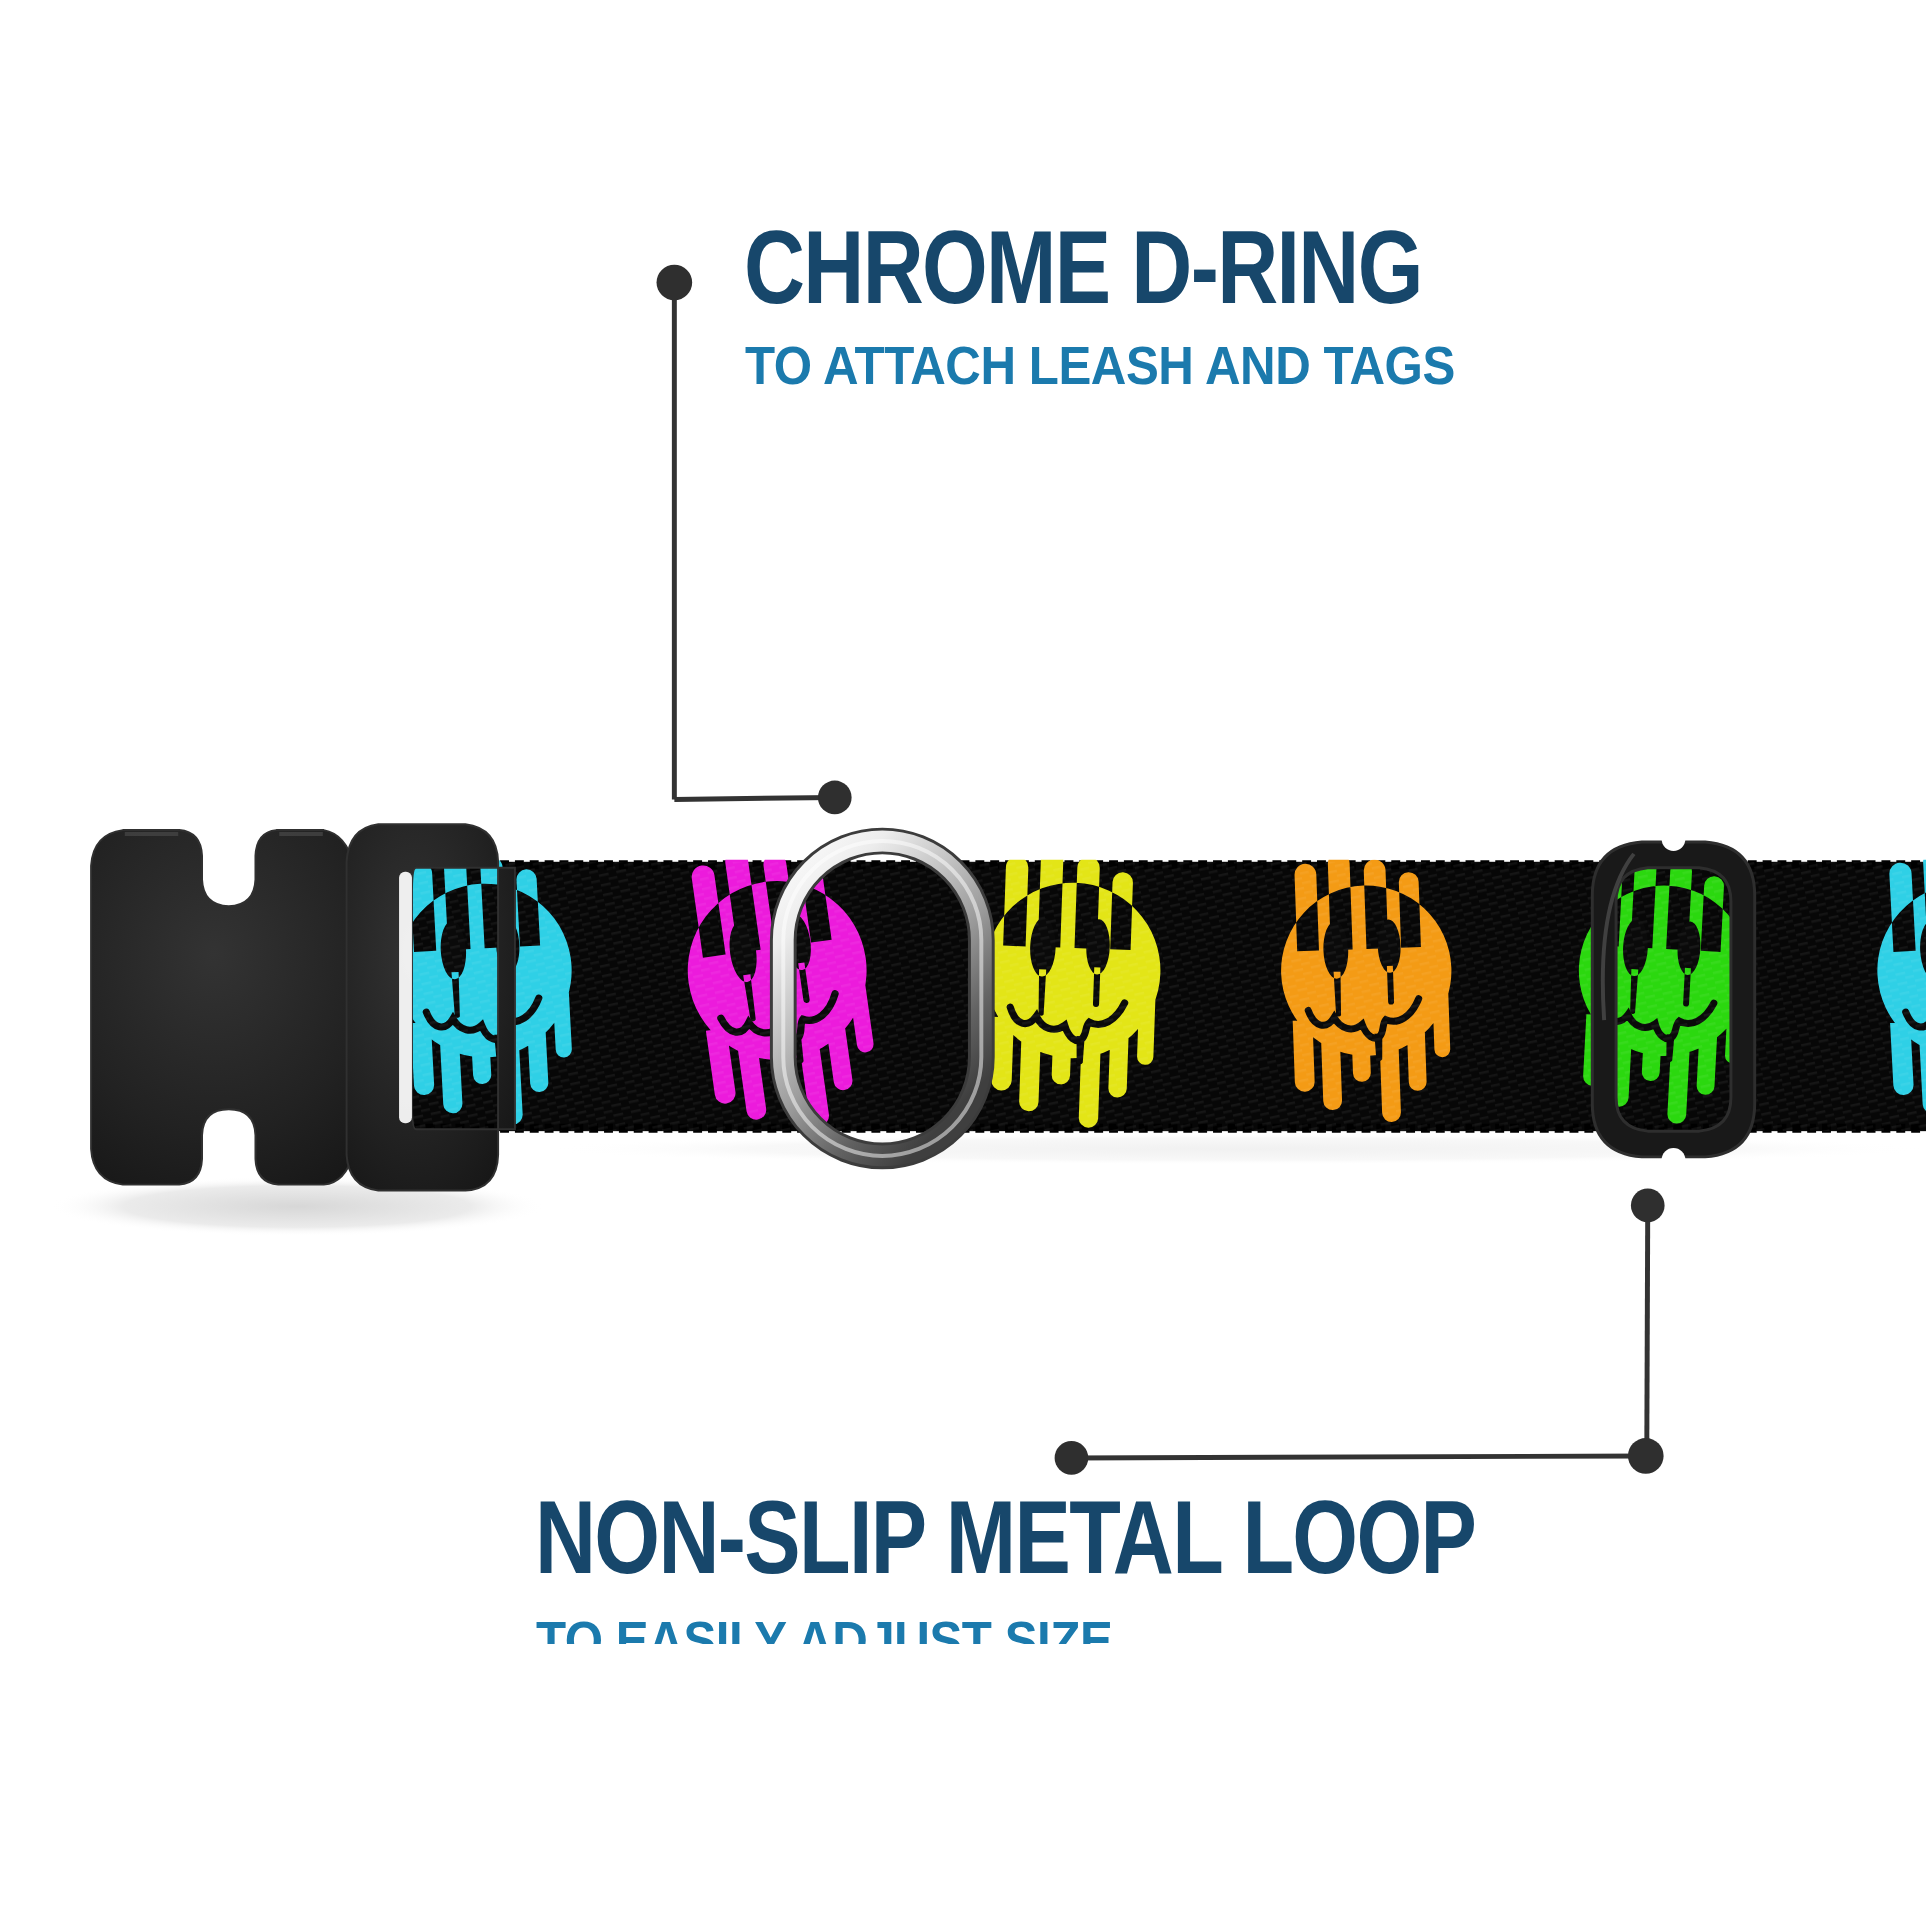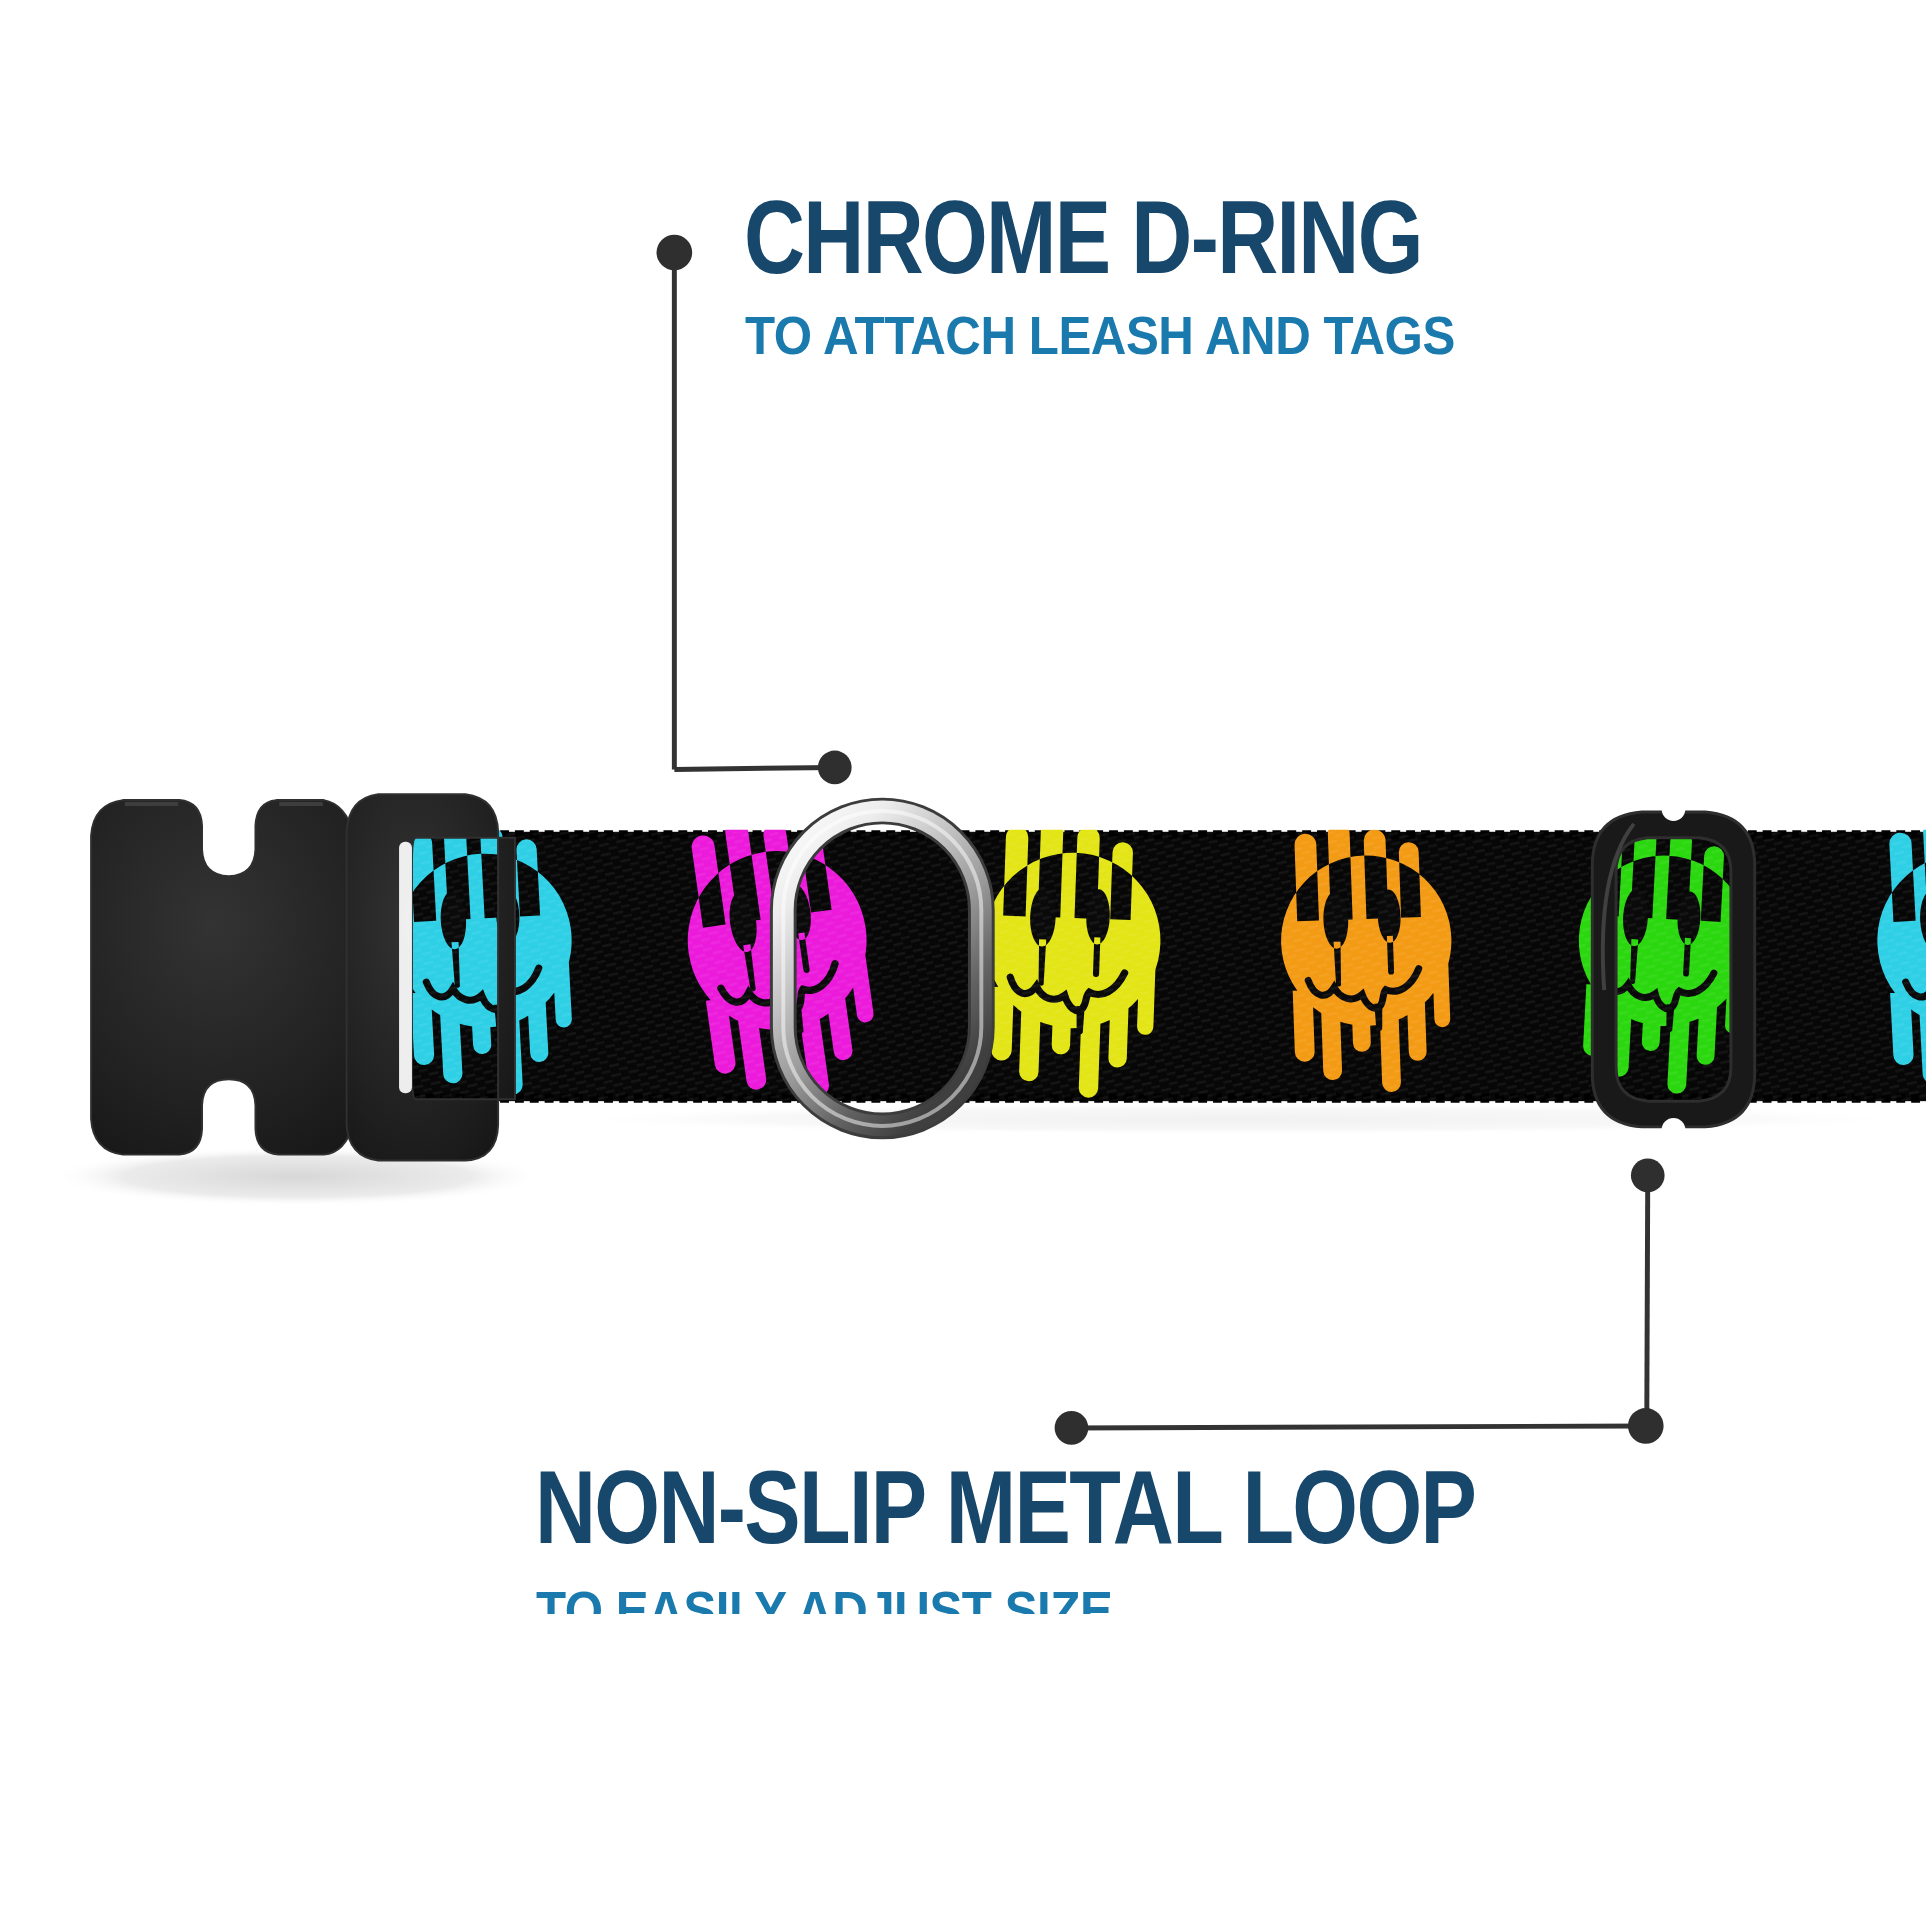--- a/index.html
+++ b/index.html
@@ -1,17 +1,17 @@
 <!DOCTYPE html>
 <html style="--heading: #17476B; --subheading: #1B7AAD;"><head>
 <meta charset="utf-8">
 <style>
   html,body{margin:0;padding:0;background:#fff;}
   .stage{position:relative;width:1927px;height:1614px;background:#fff;overflow:hidden;
-         font-family:"Liberation Sans","DejaVu Sans",sans-serif;}
+         font-family:"Liberation Sans","DejaVu Sans",sans-serif;margin-top:30px;}
   .scene{position:absolute;left:0;top:0;width:1927px;height:1927px;}
   .callout-title{position:absolute;font-weight:bold;color:var(--heading,#17476B);
     font-size:103px;line-height:1;letter-spacing:-2px;transform:scaleX(.82);
     transform-origin:left top;white-space:nowrap;}
   .callout-subtitle{position:absolute;font-weight:bold;color:var(--subheading,#1B7AAD);
     font-size:53px;line-height:1;letter-spacing:-0.5px;transform:scaleX(.93);
     transform-origin:left top;white-space:nowrap;}
   #dring-title{left:744px;top:186px;}
   #dring-subtitle{left:745px;top:309px;}
   #loop-title{left:535px;top:1456px;}

